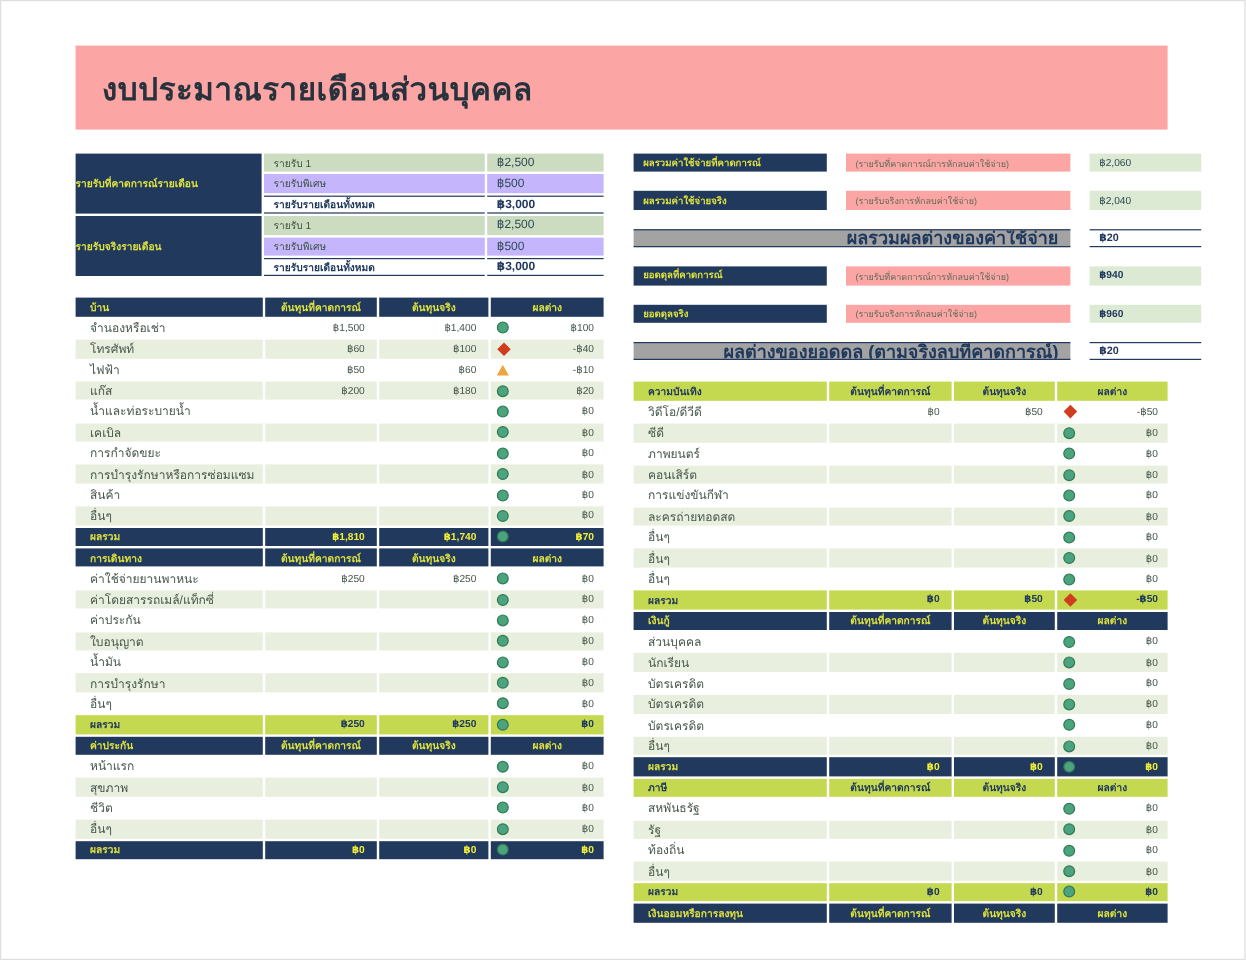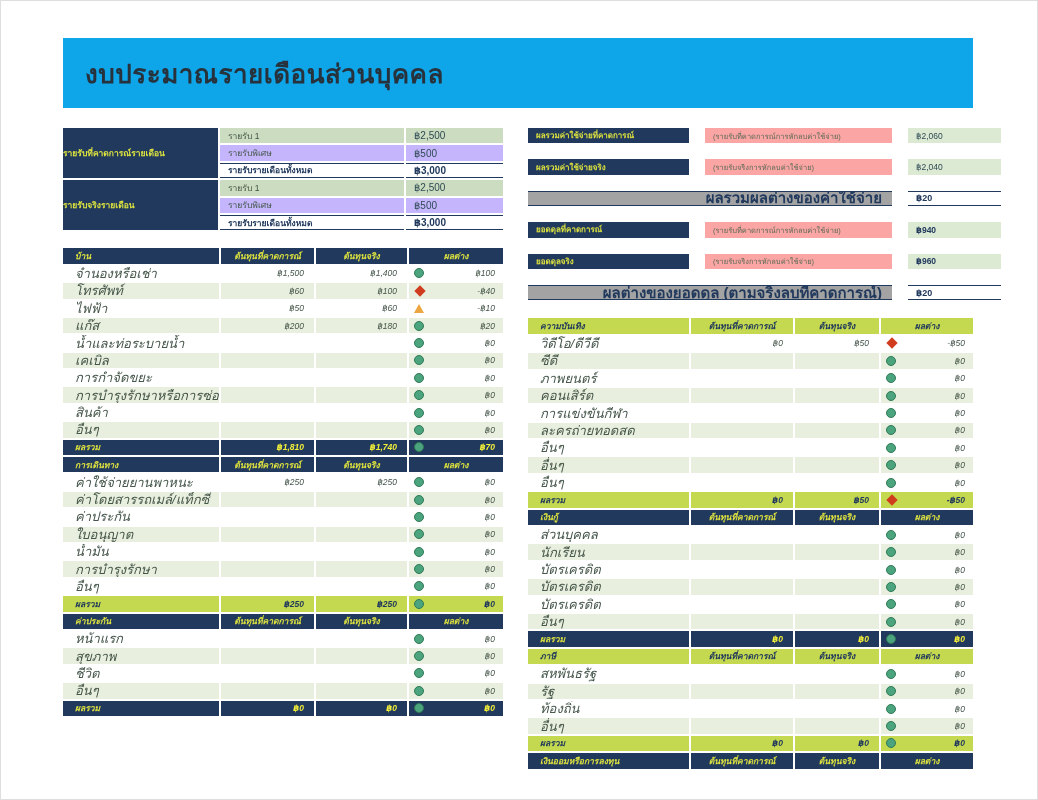--- a/index.html
+++ b/index.html
@@ -4,21 +4,21 @@
 <style>
   html,body{margin:0;padding:0;}
   body{
     width:1038px;height:800px;position:relative;background:#ffffff;overflow:hidden;
     font-family:"Liberation Sans","DejaVu Sans",sans-serif;color:#3d4f50;
   }
   .page-frame{position:absolute;inset:0;border:1px solid #dedede;pointer-events:none;}
   .content{position:absolute;left:63px;top:38px;width:910px;}
 
   
-  .banner{height:70px;background:#0ea5e9;margin-bottom:20px;display:flex;align-items:center;}
+  .banner{height:70px;background:#fca5a5;margin-bottom:20px;display:flex;align-items:center;}
   .banner .title{font-size:26px;font-weight:bold;color:#27323c;padding-left:22px;letter-spacing:.5px;}
 
   .cols{display:flex;gap:25px;align-items:flex-start;}
   .col-left{width:440px;}
   .col-right{width:445px;}
 
   
   .cell{overflow:hidden;white-space:nowrap;display:flex;align-items:center;}
 
   
@@ -34,25 +34,25 @@
   
   .exp-grid{display:grid;grid-template-columns:161px 187px 93px;grid-auto-rows:15.4px;gap:16px;}
   .exp-label{background:#21395c;color:#dde23f;font-size:8px;font-weight:bold;padding-left:8px;}
   .exp-desc{background:#fca5a5;color:#5a6b55;font-size:7.5px;padding-left:8px;}
   .exp-val{background:#dcead4;color:#2e4a53;font-size:8.5px;padding-left:8px;}
   .exp-val.bold{font-weight:bold;color:#21395c;}
   .exp-merged{grid-column:1/3;background:#a3a3a3;justify-content:flex-end;padding-right:10px;font-size:15px;font-weight:bold;color:#21395c;border-top:1px solid #21395c;border-bottom:1px solid #21395c;}
   .exp-merged-val{background:#ffffff;border-top:1px solid #21395c;border-bottom:1px solid #21395c;font-weight:bold;color:#21395c;font-size:9px;padding-left:8px;}
 
   
-  .cat-table{margin-bottom:1px;font-style:italic;}
+  .cat-table{margin-bottom:1px;}
   .trow{display:grid;gap:2px;height:15.4px;margin-bottom:2px;}
   .col-left .trow{grid-template-columns:156px 93px 91px 94px;}
   .col-right .trow{grid-template-columns:161px 102px 84px 92px;}
-  .trow .c0{padding-left:12px;font-size:13px;}
+  .trow .c0{padding-left:12px;font-size:10px;}
   .trow .num{justify-content:flex-end;padding-right:10px;font-size:8.5px;color:#3c5058;}
   .trow .var{padding-left:5px;padding-right:8px;font-size:8.5px;color:#3c5058;}
   .trow .var .vval{margin-left:auto;}
   .head .cell{font-weight:bold;font-size:8.5px;}
   .head.navy .cell{background:#21395c;color:#dde23f;}
   .head.lime .cell{background:#c4d94f;color:#21395c;}
   .head .chead{justify-content:center;padding:0;}
   .data .cell{color:#45564a;}
   .data.alt .cell{background:#e9efde;}
   .data .cell{background:#ffffff;}

